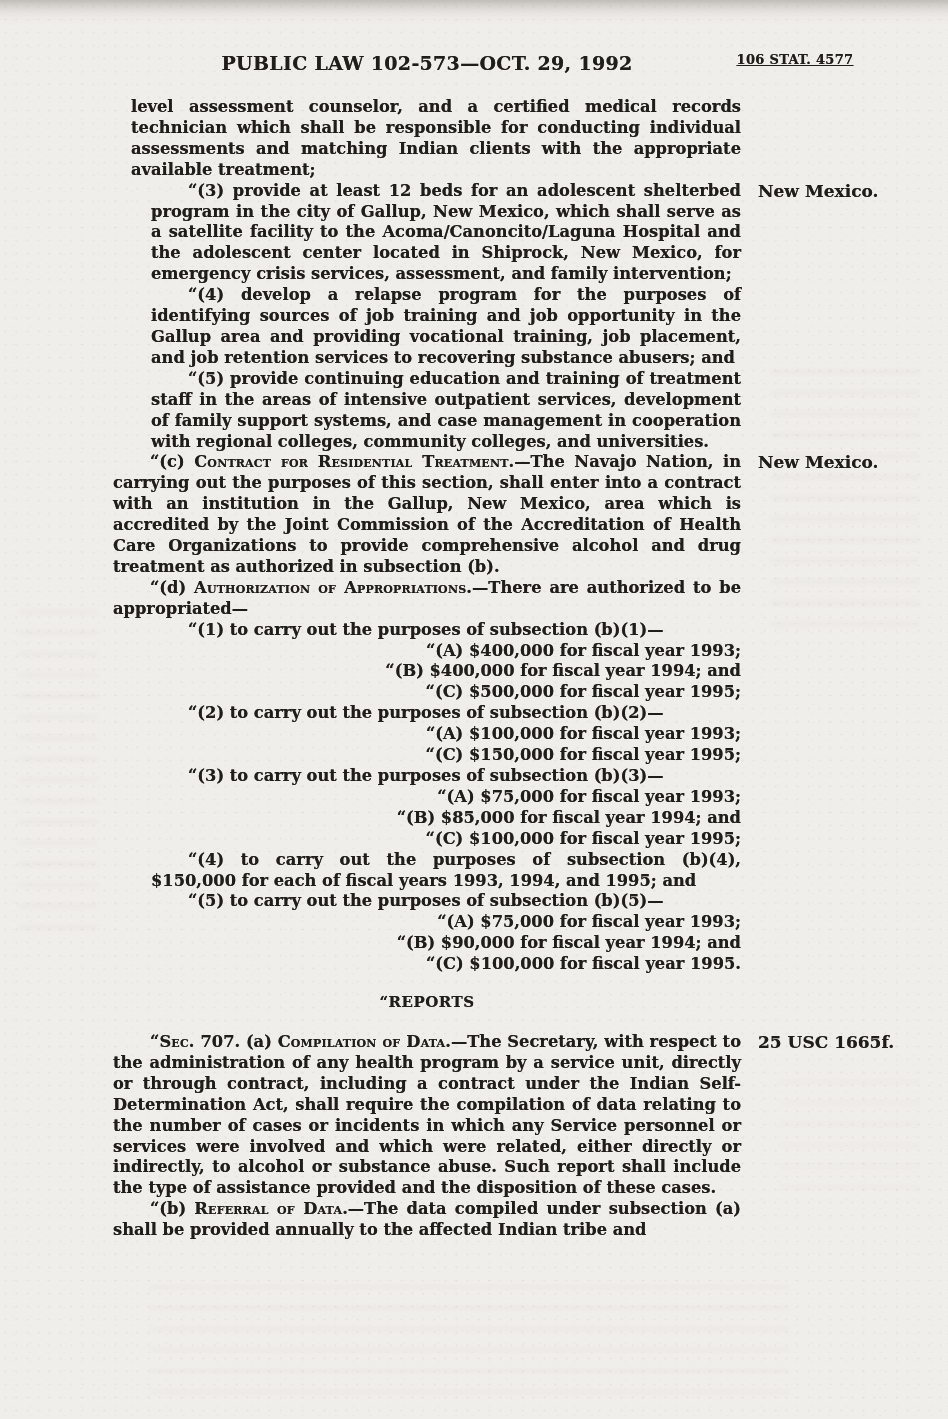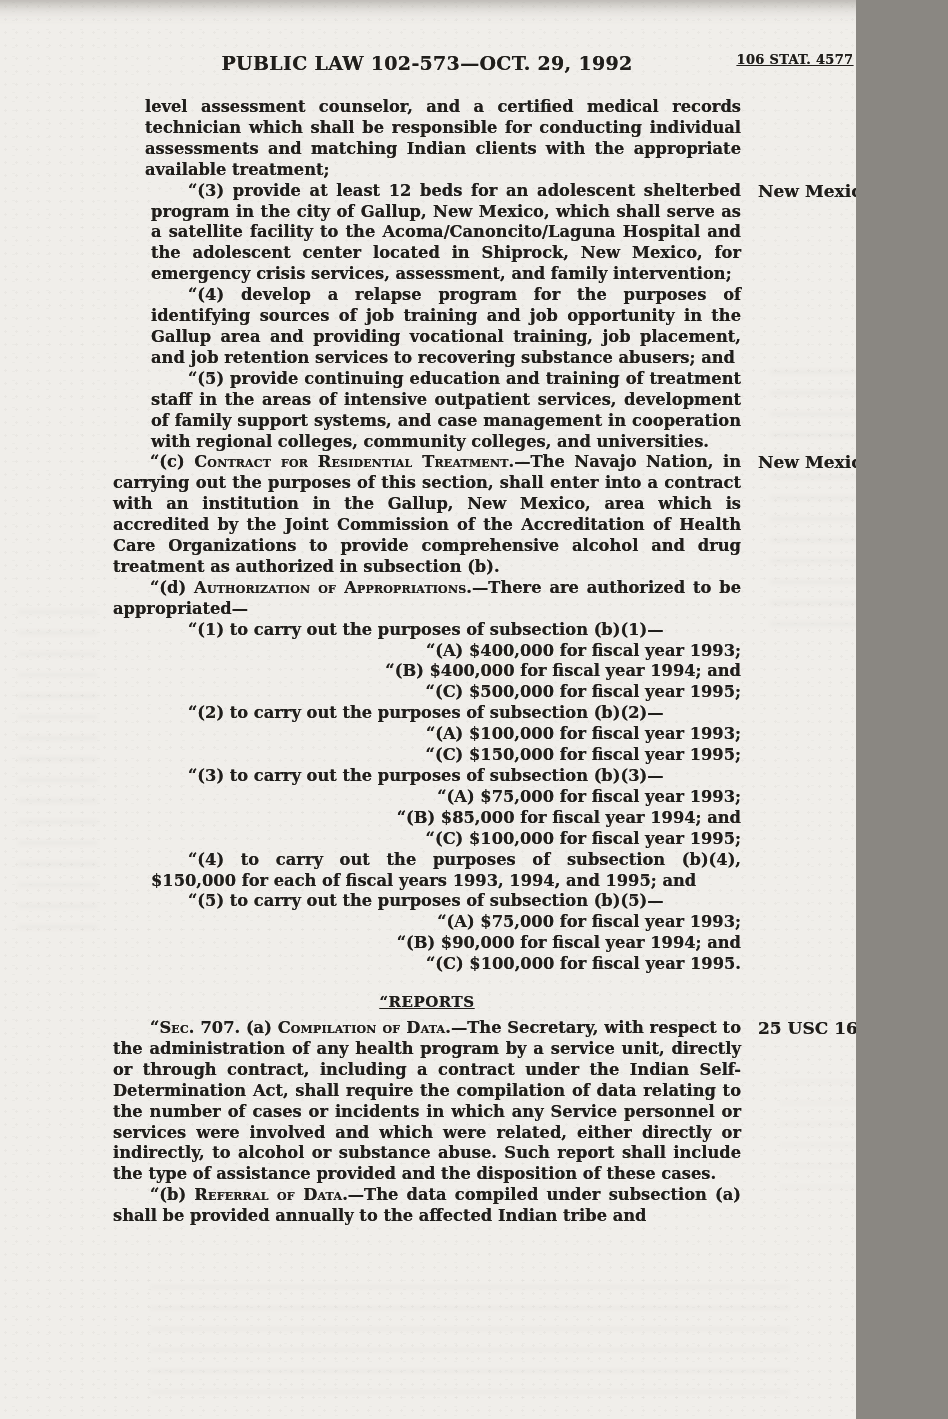--- a/index.html
+++ b/index.html
@@ -1,18 +1,18 @@
 <!DOCTYPE html>
 <html><head>
 <meta charset="utf-8">
 <style>
   html,body { margin:0; padding:0; background:#8a8782; }
   .page {
     position:relative;
-    width:856px; height:1419px;
+    width:948px; height:1419px;
     background:#f0eeea;
     overflow:hidden;
     font-family:"DejaVu Serif", serif;
     color:#201e1b;
   }
   
   .paper-texture {
     position:absolute; inset:0; pointer-events:none;
     background-image:
       radial-gradient(rgba(70,64,58,0.045) 1px, transparent 1.3px),
@@ -57,27 +57,27 @@
     text-shadow:0 0 .4px rgba(32,30,27,.8);
     text-decoration:underline;
   }
 
   .doc-body {
     position:absolute; top:97px; left:113px; width:628px;
     font-size:16.3px; line-height:20.9px; font-weight:700;
     text-shadow:0 0 .4px rgba(32,30,27,.75);
   }
   .para { margin:0; text-align:justify; position:relative; }
-  .cont  { margin-left:32px; }
+  .cont  { margin-left:18px; }
   .item1 { margin-left:38px; text-indent:37px; }
   .flush { text-indent:37px; }
   .sub   { margin-left:79px; text-align:right; }
   .heading {
-    text-align:center; text-indent:0; margin:17px 0 5px 0;
-    font-size:15px; letter-spacing:.5px;text-decoration:underline;
+    text-align:center; text-indent:0; margin:17px 0 19px 0;
+    font-size:15px; letter-spacing:.5px;
   }
   .sc { font-variant:small-caps; letter-spacing:.2px; }
   .margin-note {
     position:absolute; left:calc(100% + 17px); top:2px; width:180px;
     font-size:17px; line-height:17px; font-weight:700;
     text-align:left; text-indent:0; white-space:nowrap;
   }
 </style>
 </head>
 <body>

